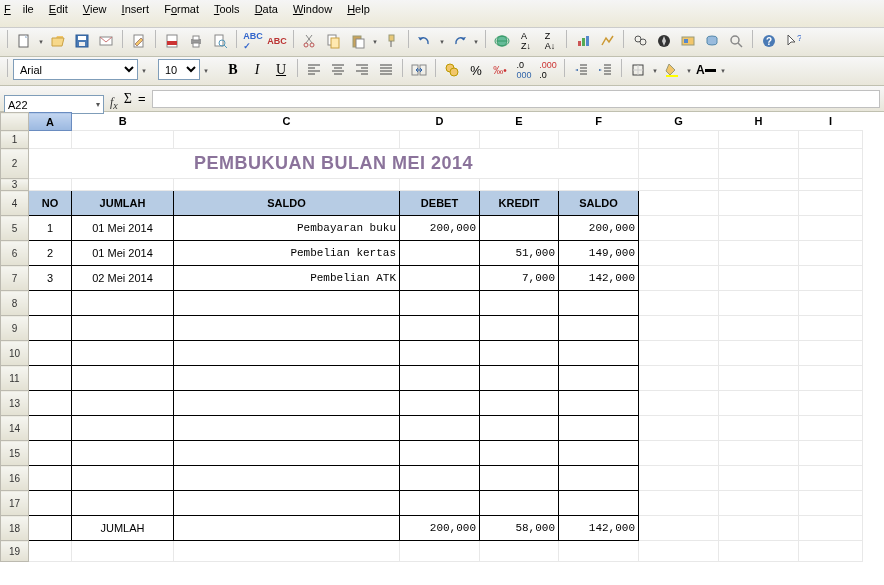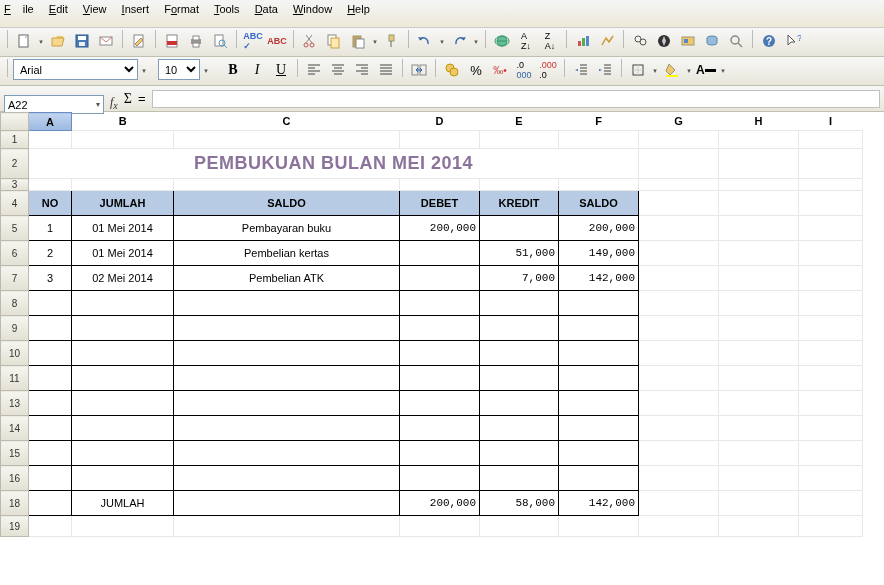--- a/index.html
+++ b/index.html
@@ -36,21 +36,21 @@
 .colhdr th, .rowhdr, .corner { background: linear-gradient(#f5f5f0,#e3e1d3); border: 1px solid #bcbab0; font-weight: normal; font-size:10px; color:#333; text-align:center;}
 .corner { width: 28px; height:18px;}
 .rowhdr { width: 28px; }
 .colA{width:43px;} .colB{width:102px;} .colC{width:226px;} .colD{width:80px;} .colE{width:79px;} .colF{width:80px;} .colG{width:80px;} .colH{width:80px;} .colI{width:64px;}
 .colA.sel { background: linear-gradient(#c2d5f0,#9bb8e0); border: 1px solid #6a8cc0; font-weight:bold;}
 .sheet td { border: 1px solid #e8e8e8; height: 21px; padding: 0 3px; font-size: 11px; vertical-align: middle; }
 .r1 td{height:18px;} .r2 td{height:30px;} .r3 td{height:10px;}
 .sheet tr.tall td { height: 25px; }
 .hdrcell{ background:#b7cce4; font-weight:bold; text-align:center; border:1px solid #000 !important;}
 .dcell{ border:1px solid #000 !important; }
-.ctr{text-align:center;} .rgt{text-align:right;font-family:Liberation Mono, monospace;} .lft{text-align:center;}
+.ctr{text-align:center;} .rgt{text-align:right;font-family:Liberation Mono, monospace;} .lft{text-align:right;font-family:Liberation Mono, monospace;}
 .title{ color:#8b739b; font-weight:bold; font-size:18px; font-family:Arial; letter-spacing:0.5px;}
 
 
 svg{display:block;}
 </style>
 </head>
 <body>
 
 <div class="menubar">
   <span><u>F</u><span></span>ile</span>
@@ -546,20 +546,32 @@
           <td class="dcell"></td>
           <td class="dcell"></td>
           <td class="dcell"></td>
           <td class="dcell"></td>
           <td class="dcell"></td>
           <td class="dcell"></td>
           <td></td>
           <td></td>
           <td></td>
         </tr>
+  <tr class="tall">
+          <th class="rowhdr">17</th>
+          <td class="dcell"></td>
+          <td class="dcell"></td>
+          <td class="dcell"></td>
+          <td class="dcell"></td>
+          <td class="dcell"></td>
+          <td class="dcell"></td>
+          <td></td>
+          <td></td>
+          <td></td>
+        </tr>
 
   <tr class="tall">
           <th class="rowhdr">18</th>
     <td class="dcell"></td>
     <td class="dcell ctr">JUMLAH</td>
     <td class="dcell"></td>
     <td class="dcell rgt">200,000</td>
     <td class="dcell rgt">58,000</td>
     <td class="dcell rgt">142,000</td>
     <td></td>

